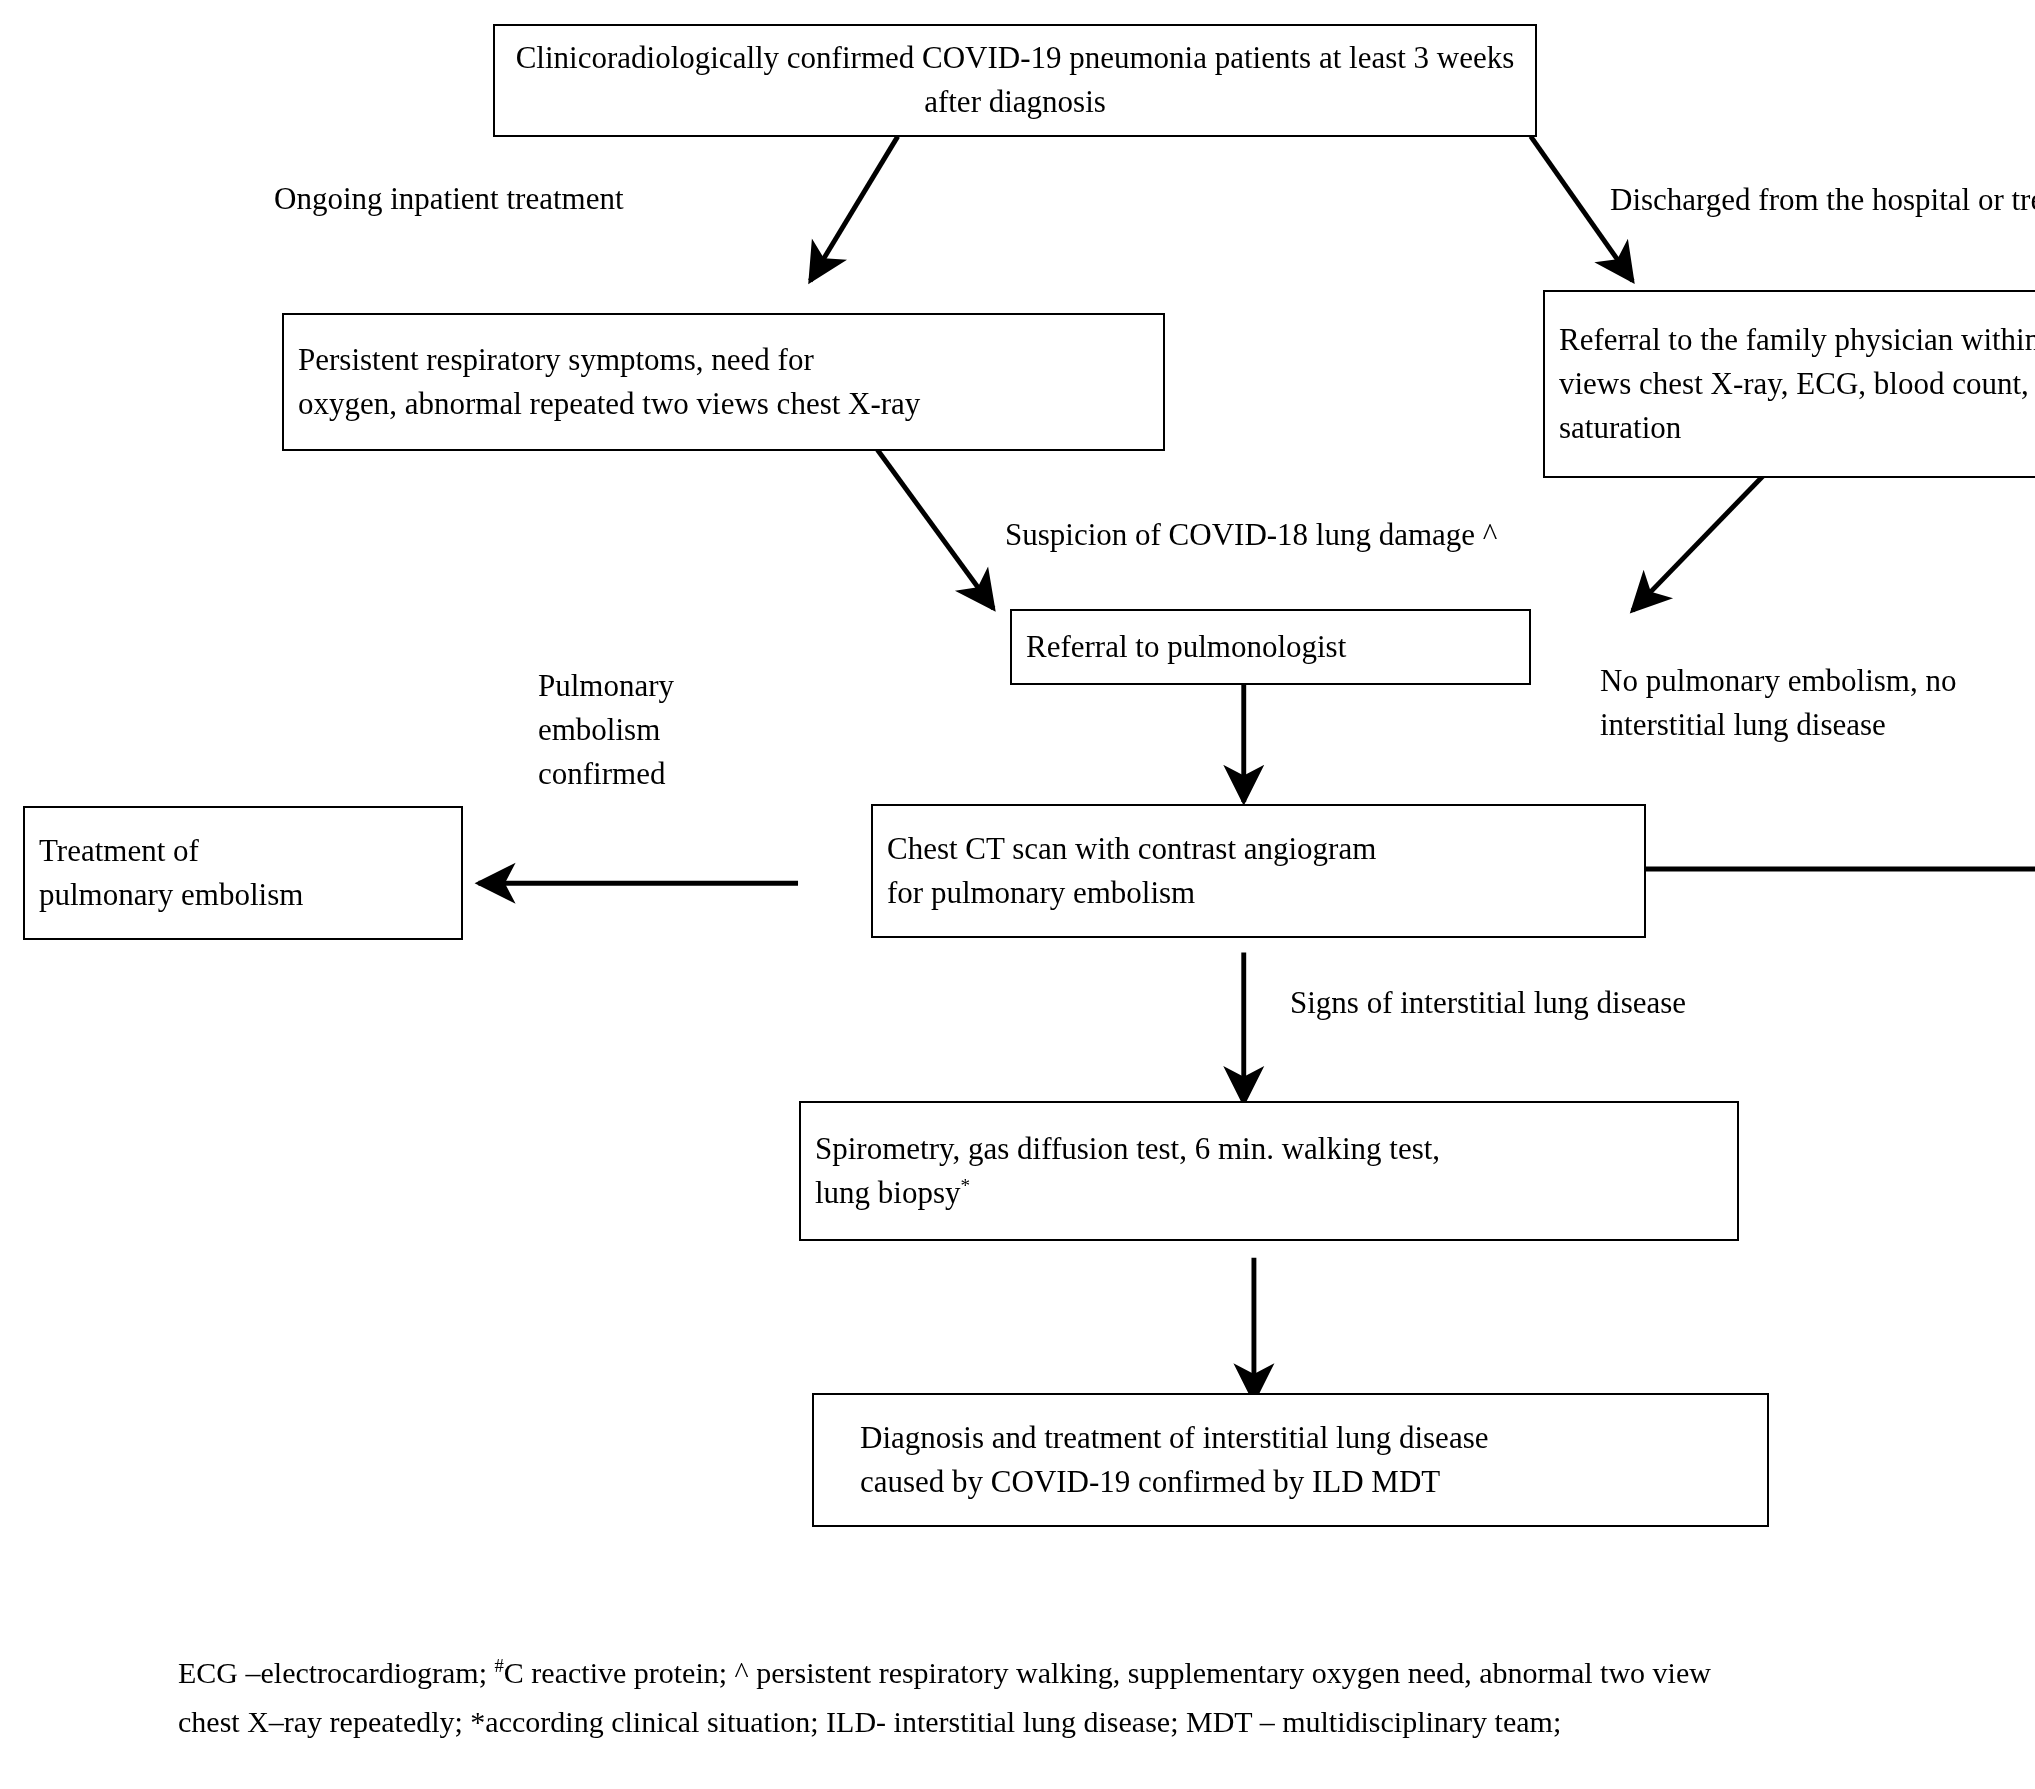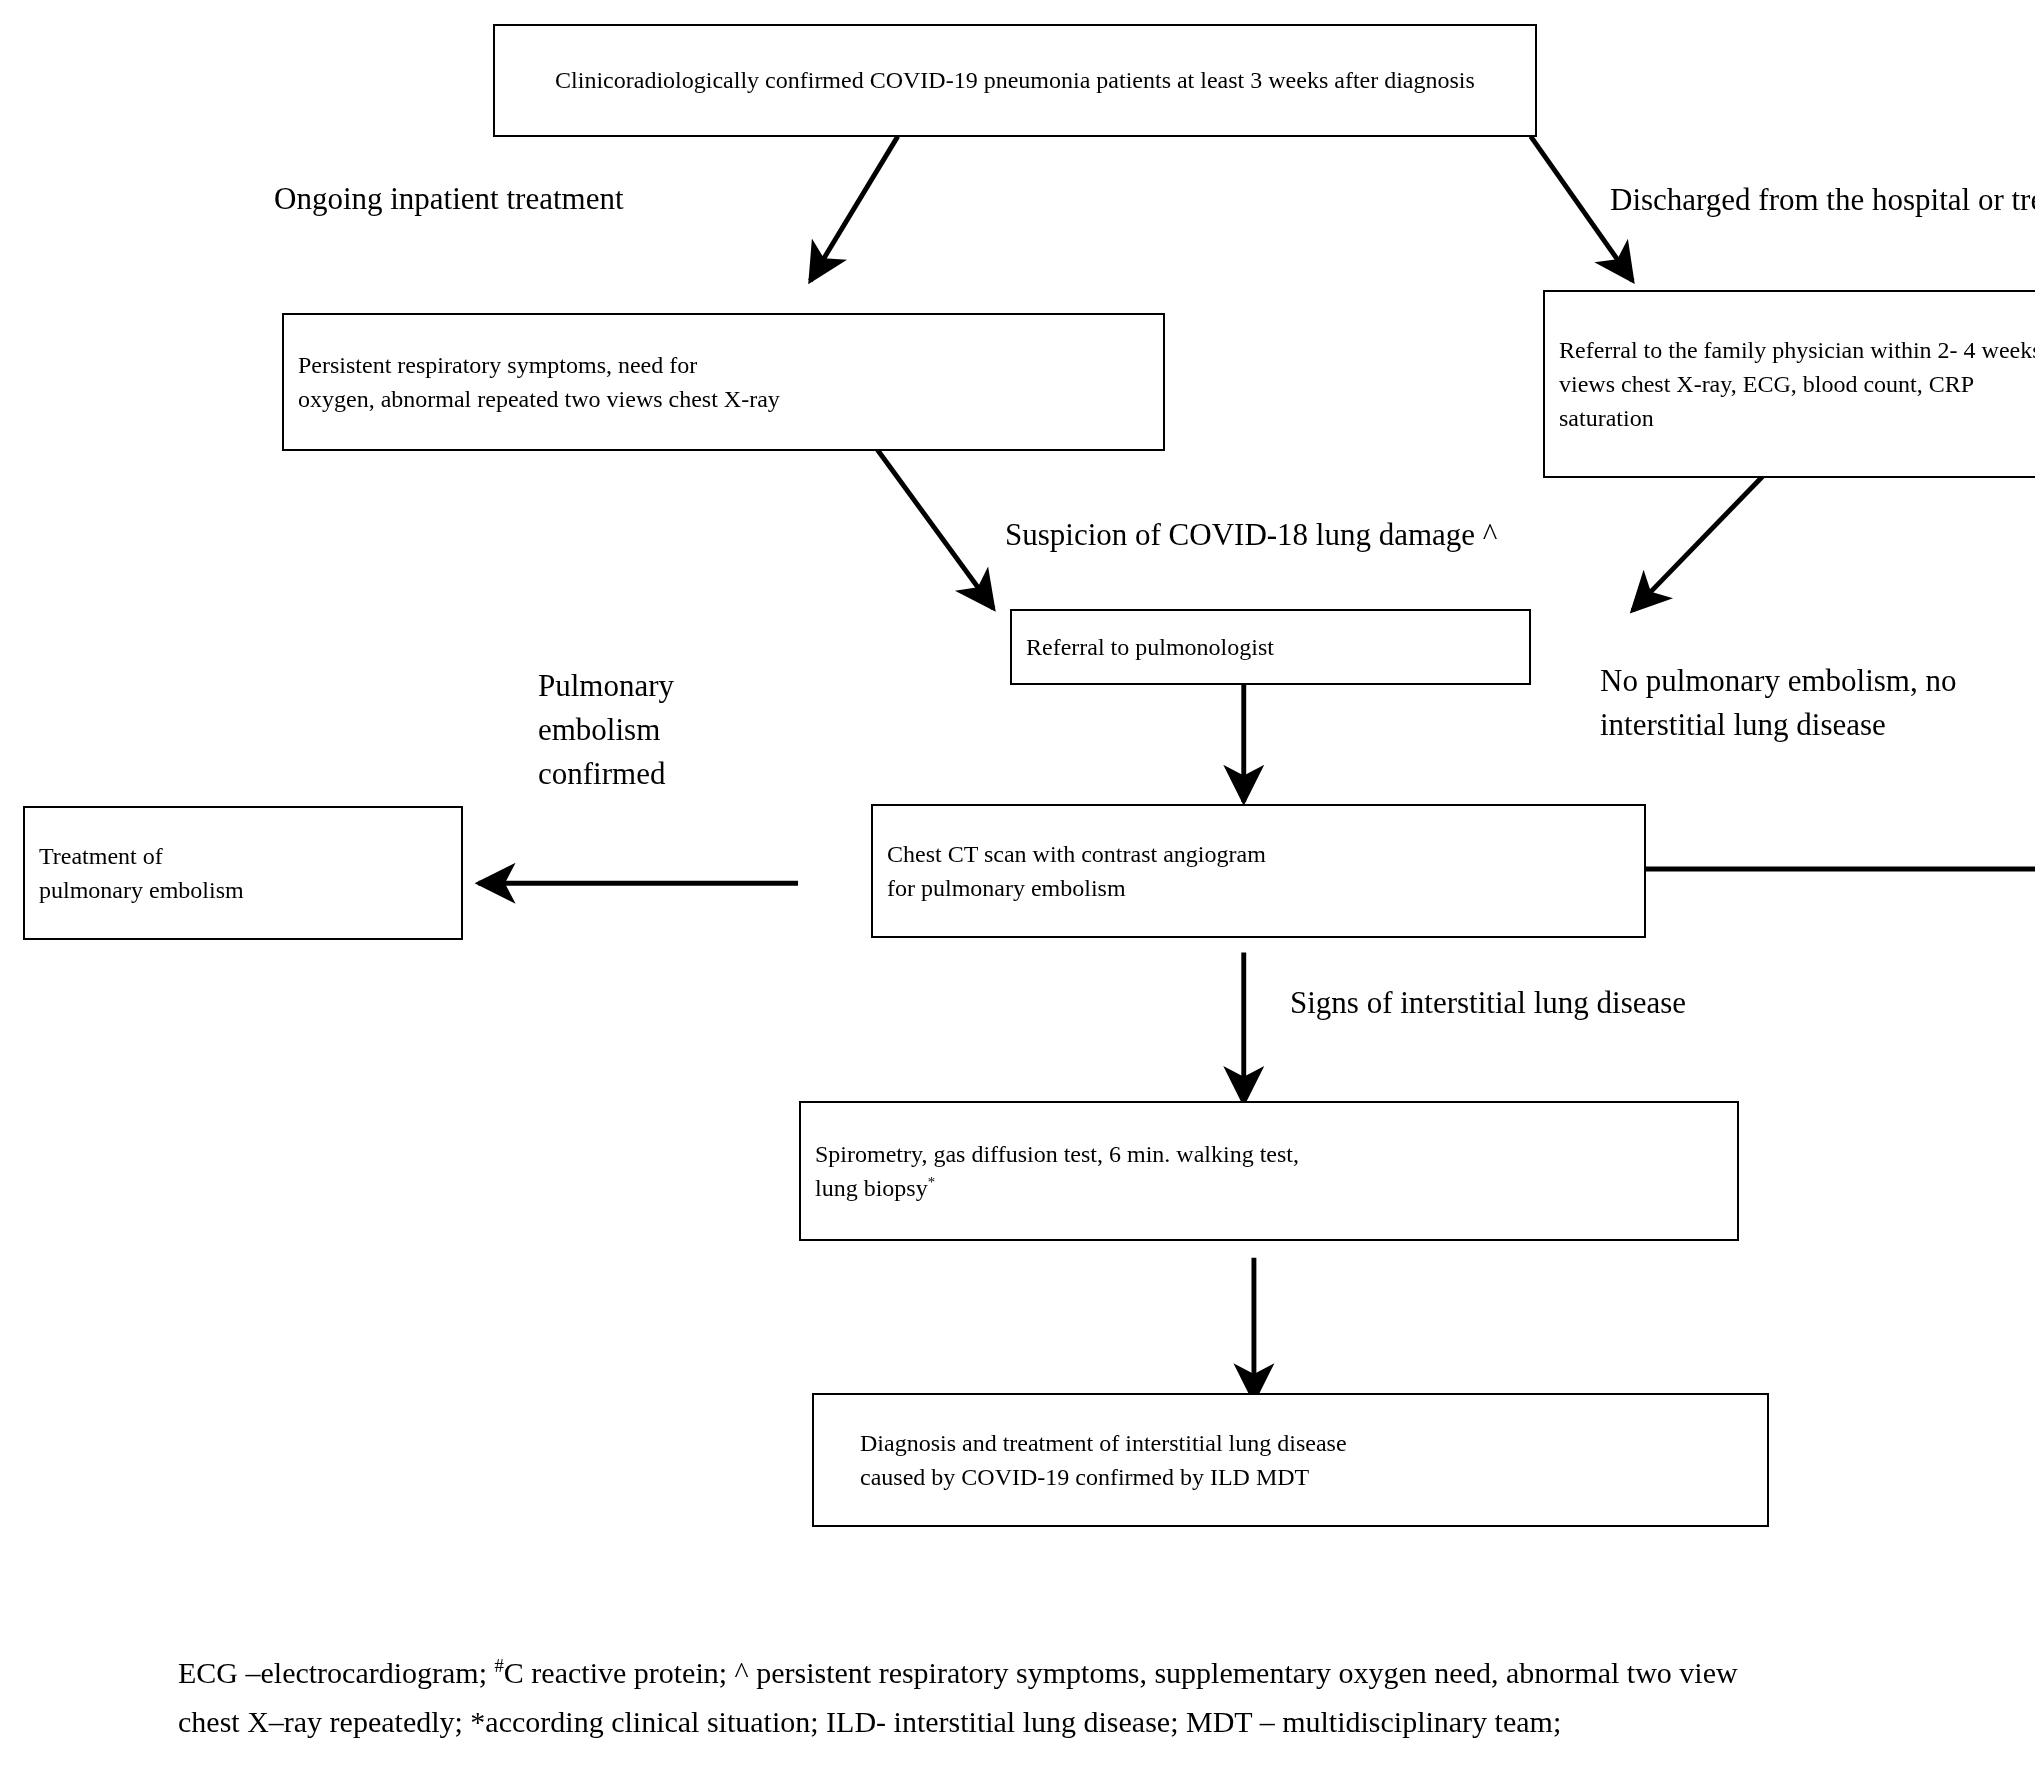--- a/index.html
+++ b/index.html
@@ -21,21 +21,21 @@
     box-sizing: border-box;
     border: 2px solid #000000;
     background: #ffffff;
     display: flex;
     align-items: center;
     color: #000;
   }
   .box .inner {
     padding: 0 14px;
     width: 100%;
-    font-size: 24px;
+    font-size: 31px;
     line-height: 1.42;
     white-space: pre-line;
   }
   .box.center .inner { text-align: center; }
   .label {
     position: absolute;
     font-size: 31px;
     line-height: 1.42;
     white-space: pre-line;
     color: #000;
@@ -137,16 +137,16 @@
 
   <div class="label" style="left:538px; top:664px; width:293px;">Pulmonary
 embolism
 confirmed</div>
 
   <div class="label" style="left:1600px; top:659px; width:570px;">No pulmonary embolism, no
 interstitial lung disease</div>
 
   <div class="label" style="left:1290px; top:981px; width:651px;">Signs of interstitial lung disease</div>
 
-  <div class="footnote" style="left:178px; top:1649px; width:2280px;"><span>ECG –electrocardiogram; </span><sup>#</sup><span>C reactive protein; ^ persistent respiratory symptoms, supplementary oxygen need, abnormal two view</span><br><span>chest X–ray repeatedly; *according clinical situation; ILD- interstitial lung disease; MDT – multidisciplinary team;</span></div>
+  <div class="footnote" style="left:178px; top:1649px; width:2280px;"><span>ECG –electrocardiogram; </span><sup>#</sup><span>C reactive protein; ^ persistent respiratory walking, supplementary oxygen need, abnormal two view</span><br><span>chest X–ray repeatedly; *according clinical situation; ILD- interstitial lung disease; MDT – multidisciplinary team;</span></div>
 
 </div>
 
 
 </body></html>

